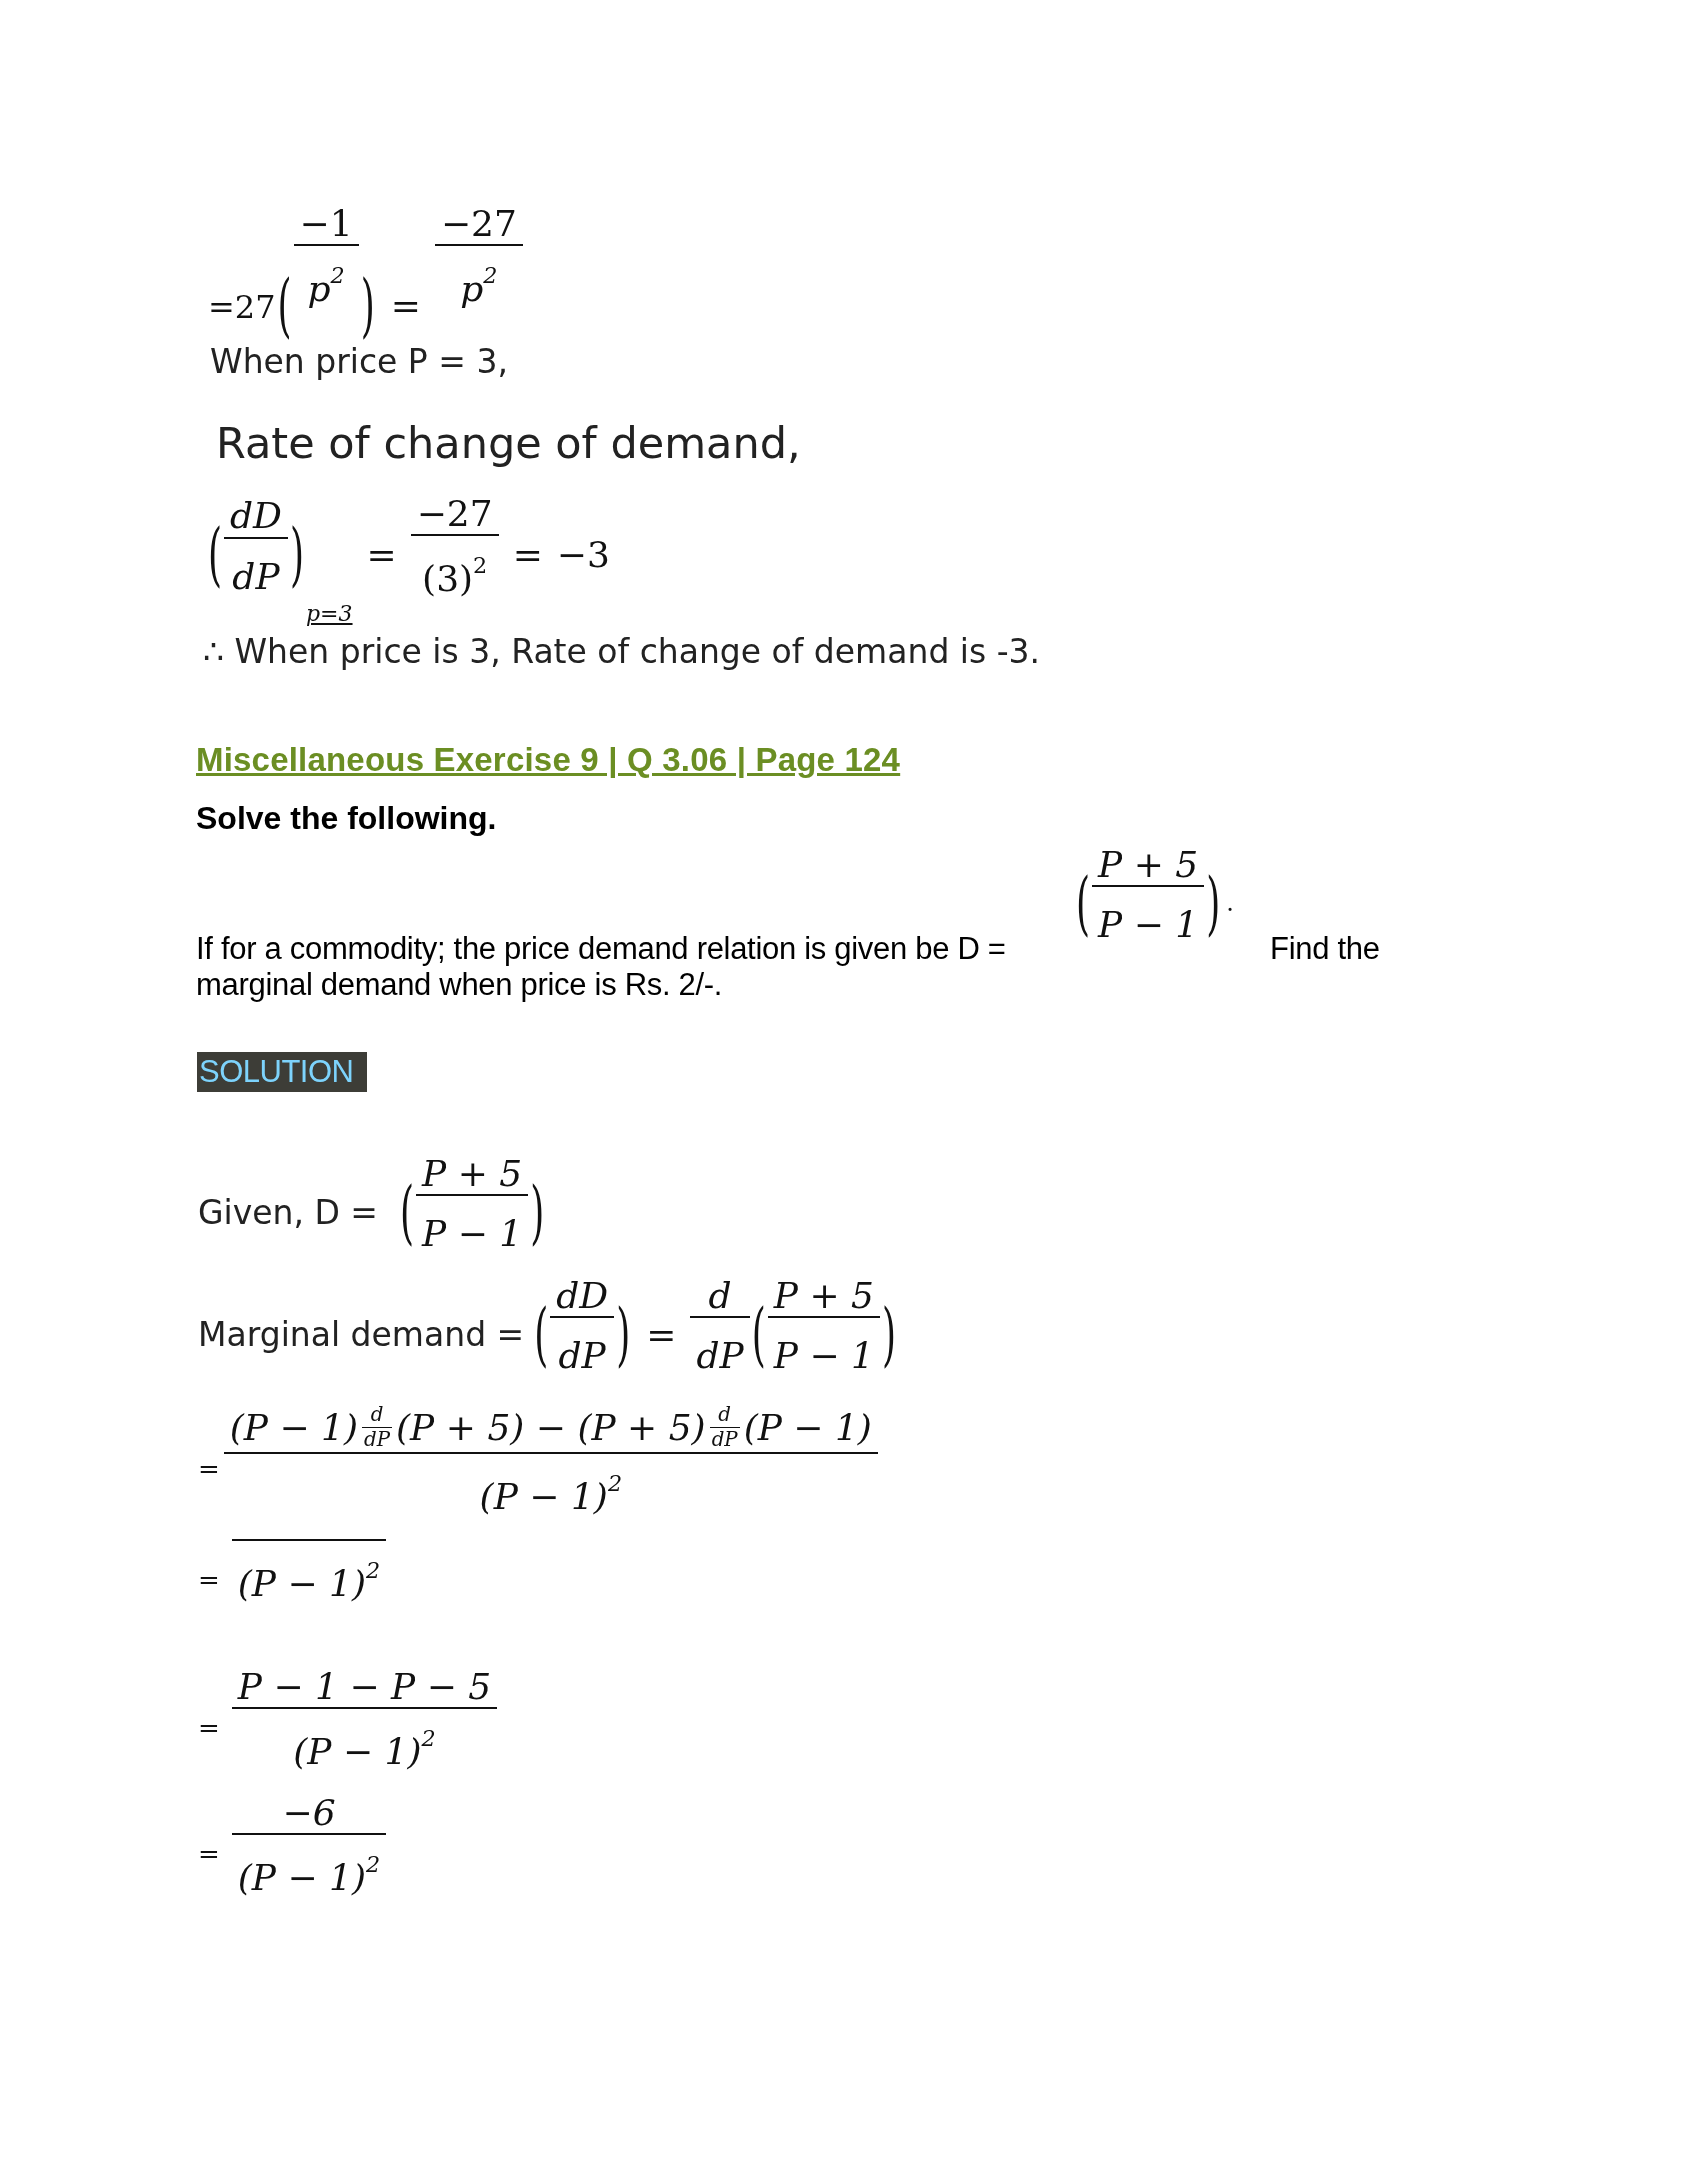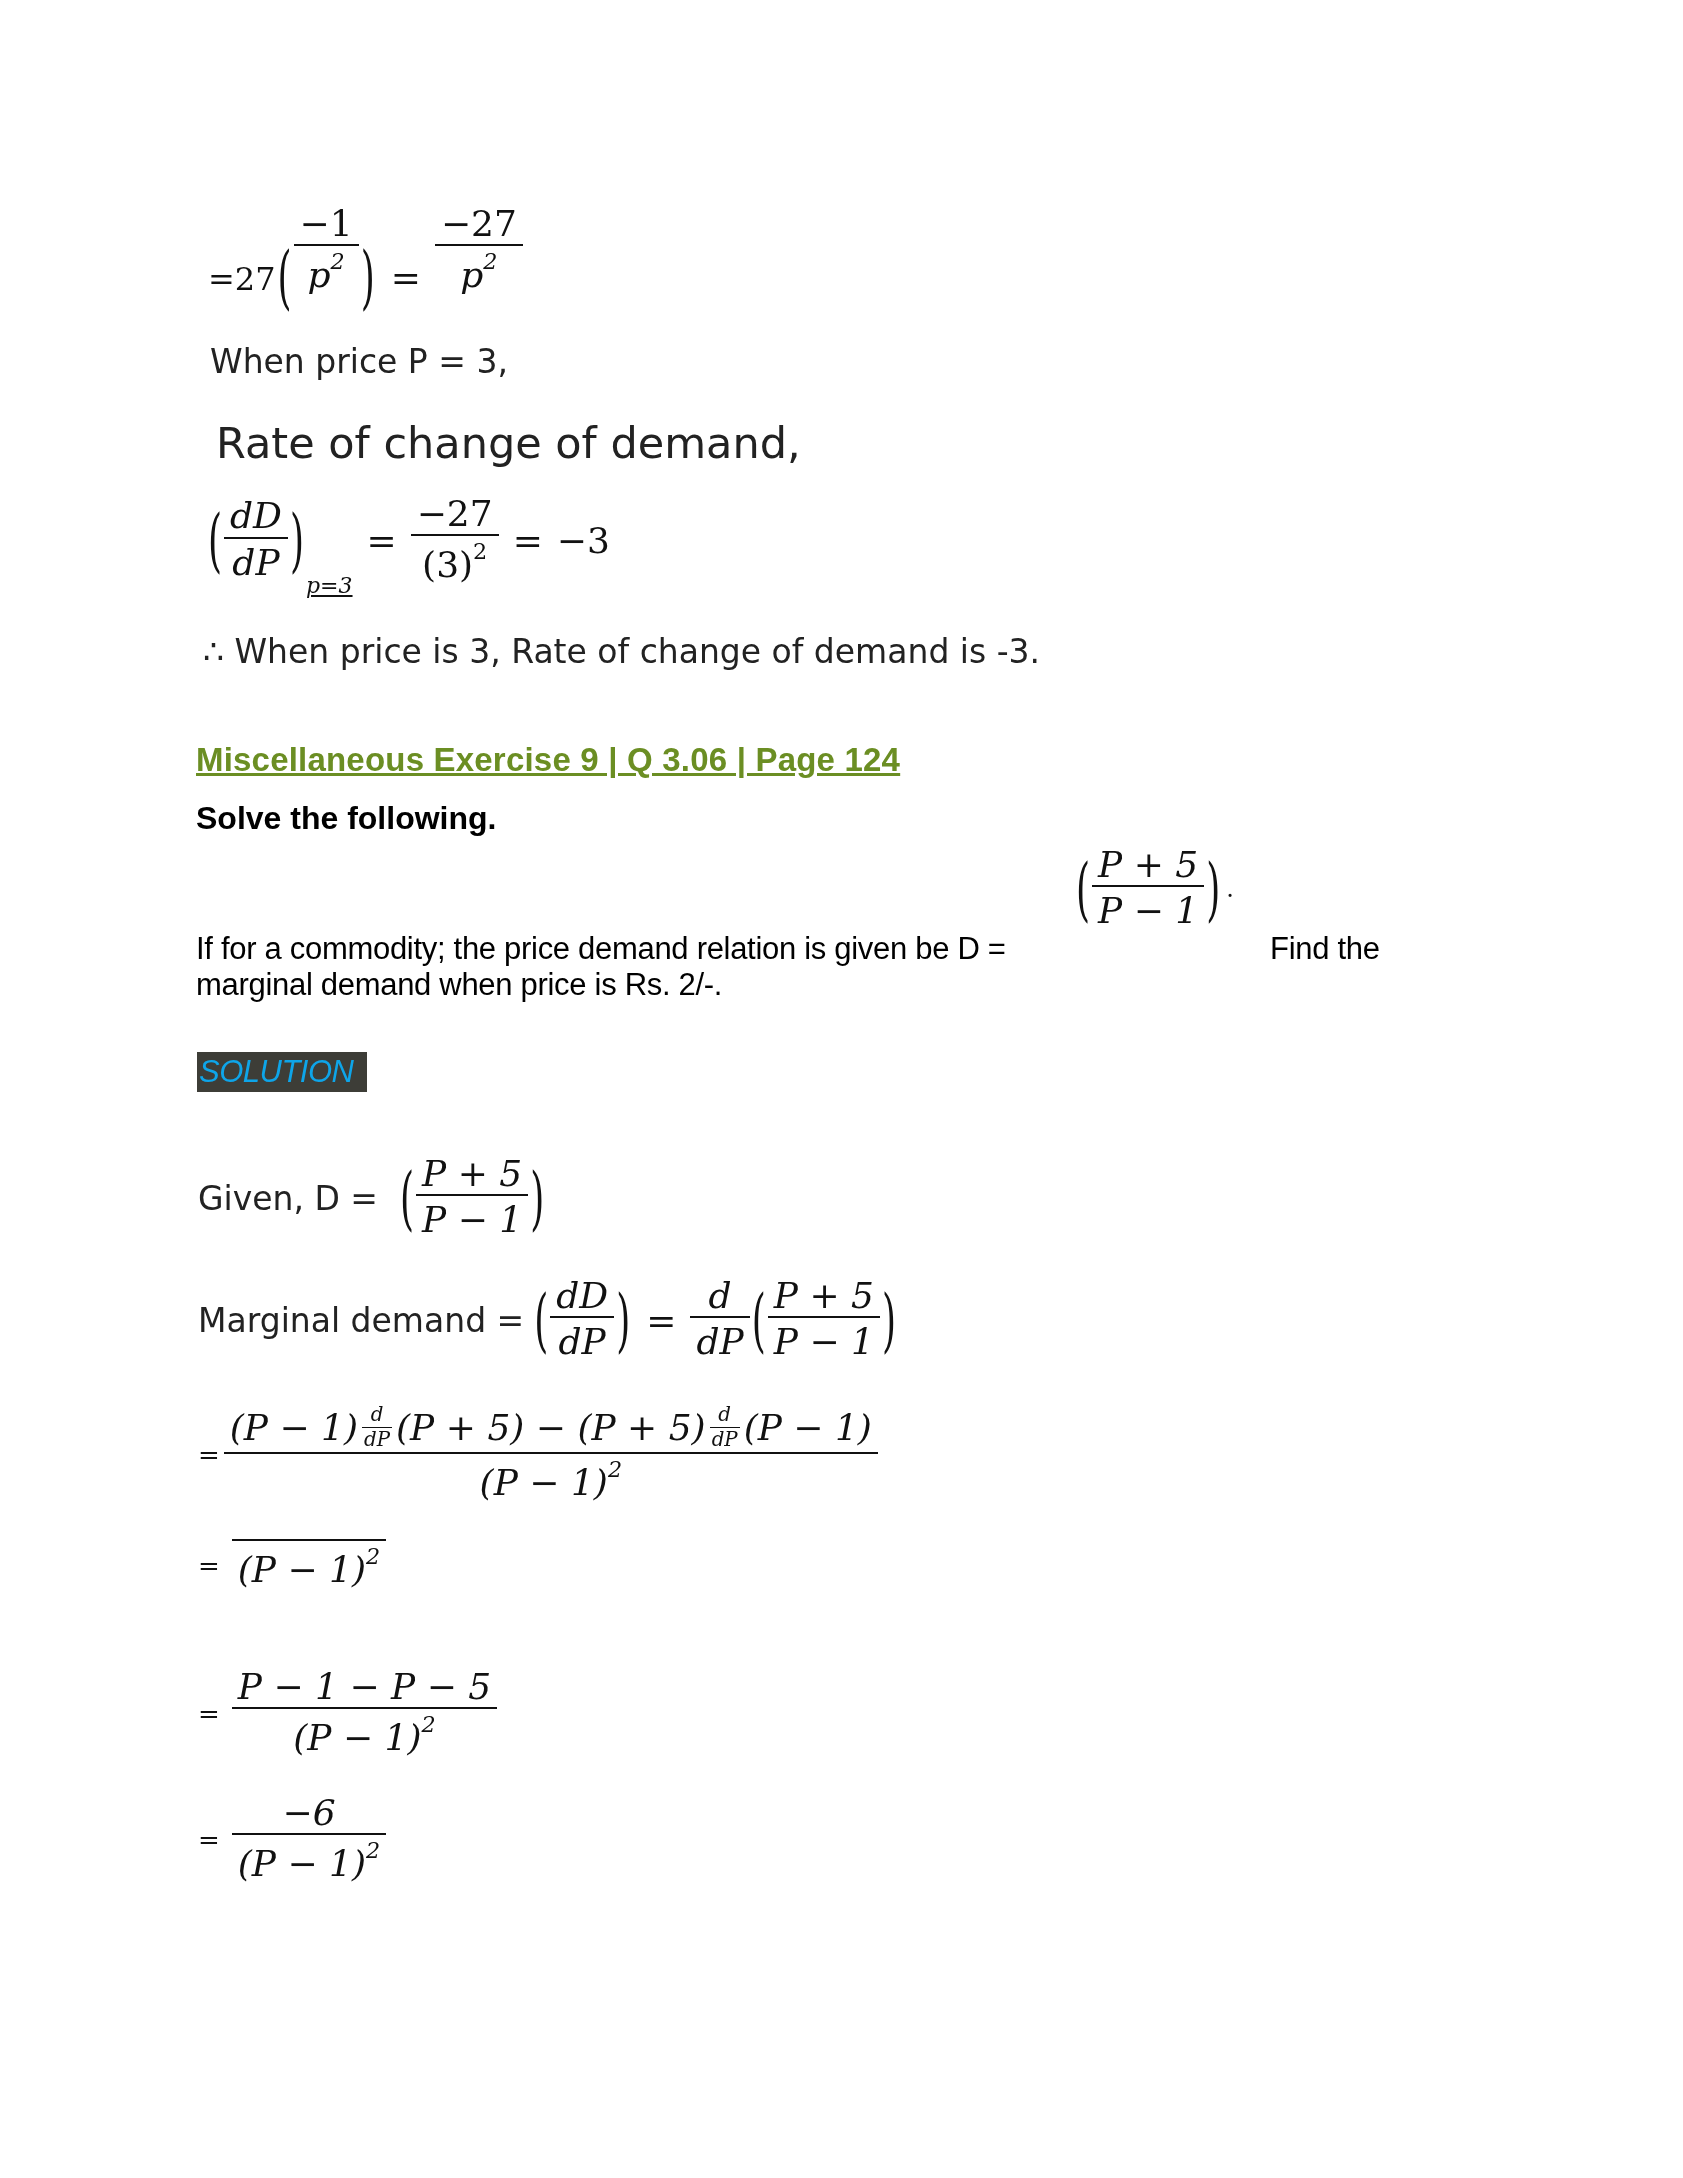--- a/index.html
+++ b/index.html
@@ -6,30 +6,30 @@
   body { width: 1683px; height: 2178px; position: relative; overflow: hidden; color: #111; }
   .abs { position: absolute; }
   .sans { font-family: "DejaVu Sans", sans-serif; color: #222; }
   .arial { font-family: "Liberation Sans", sans-serif; color: #000; }
   .math { font-family: "DejaVu Serif", serif; color: #111; }
   .it { font-style: italic; }
   .row { display: flex; align-items: center; white-space: nowrap; }
   .frac { display: inline-flex; flex-direction: column; align-items: center; vertical-align: middle; }
   .frac .num { padding: 0 6px; line-height: 1.15; }
   .frac .bar { align-self: stretch; border-top: 2.5px solid #111; }
-  .frac .den { padding: 2px 6px; line-height: 1.2; }
+  .frac .den { padding: 16px 6px; line-height: 1.2; }
   .paren { font-weight: 200; transform: scaleY(1.9); display: inline-block; margin: 0 2px; font-family: "DejaVu Serif", serif; }
   .eqsign { margin: 0 14px; }
   sup { font-size: 0.62em; vertical-align: 0.8em; }
   .small-frac { font-size: 0.55em; }
   .small-frac .bar { border-top-width: 1.5px; }
   .heading { color: #6b8e23; font-weight: bold; font-size: 33px; font-family: "Liberation Sans", sans-serif; letter-spacing: 0.2px; }
   .solve { font-weight: bold; font-size: 32px; }
   .qtext { font-size: 31px; }
-  .solution-box { background: #3d3d37; color: #0ea5e9; font-style: italic; font-size: 31px; padding: 2px 0 2px 2px; font-family: "Liberation Sans", sans-serif; letter-spacing: -0.5px; }
+  .solution-box { background: #3d3d37; color: #7dd3fc; font-size: 31px; padding: 2px 0 2px 2px; font-family: "Liberation Sans", sans-serif; letter-spacing: -0.5px; }
 </style>
 </head>
 <body>
 
 <div class="abs row math" style="left:208px; top:203px; font-size:36px;align-items:flex-end;">
   <span style="font-size:32px;">=27</span>
   <span class="paren">(</span>
   <span class="frac">
     <span class="num">−1</span>
     <span class="bar"></span>

